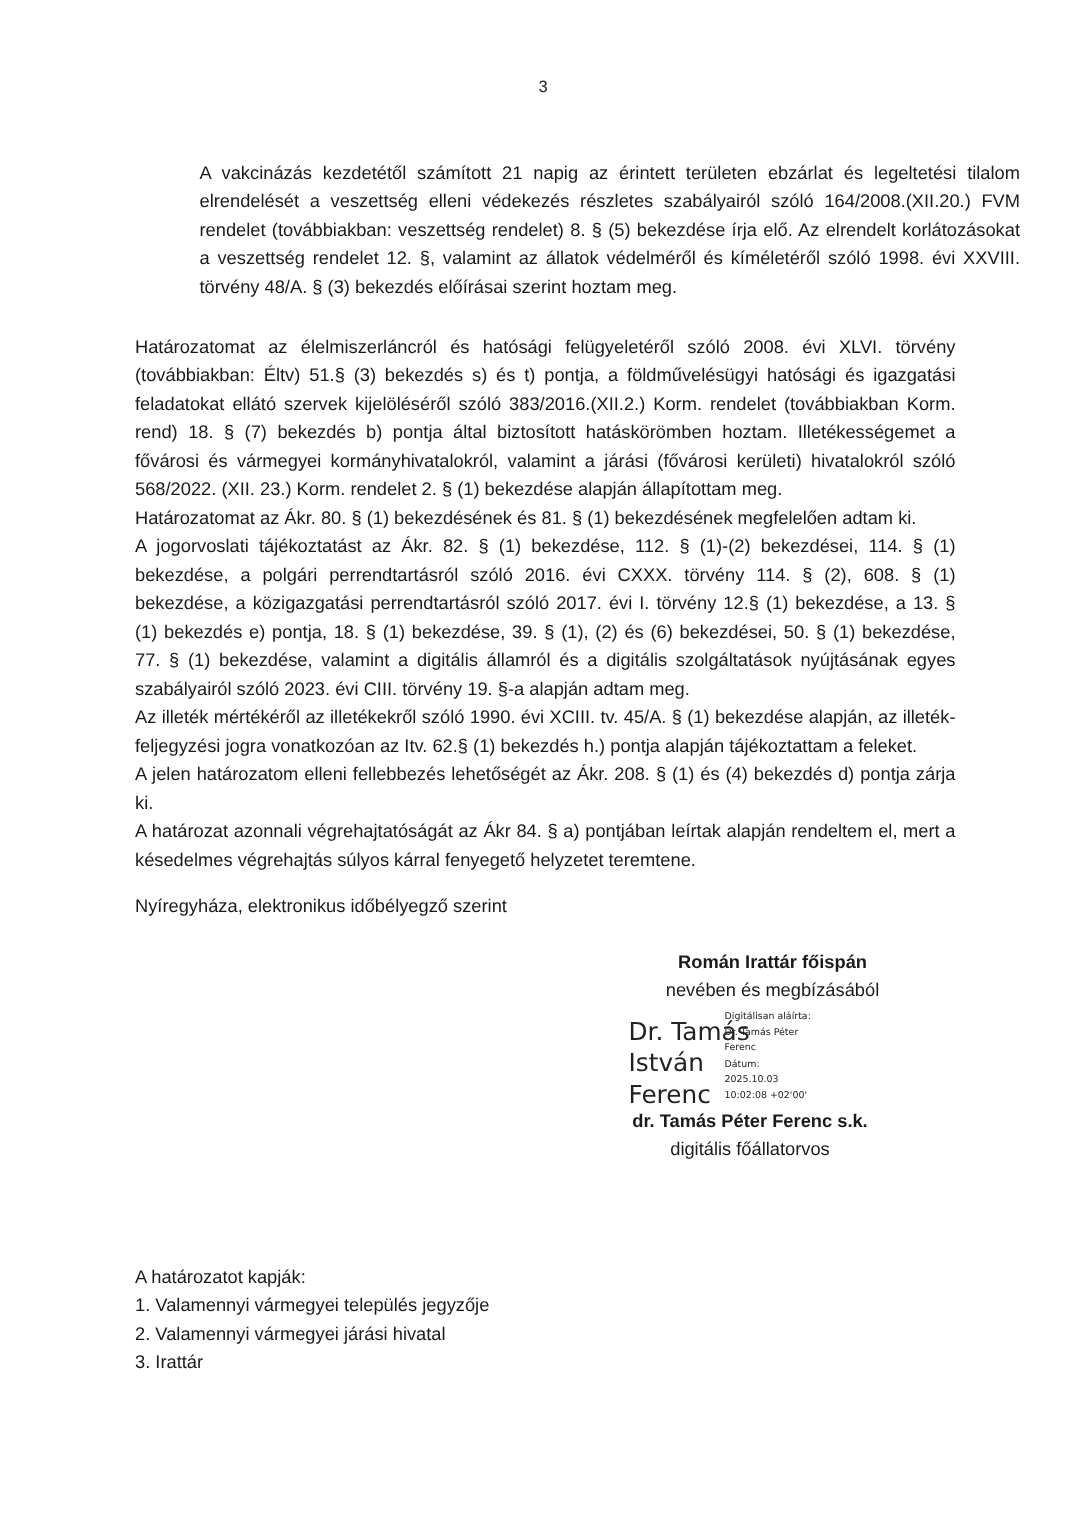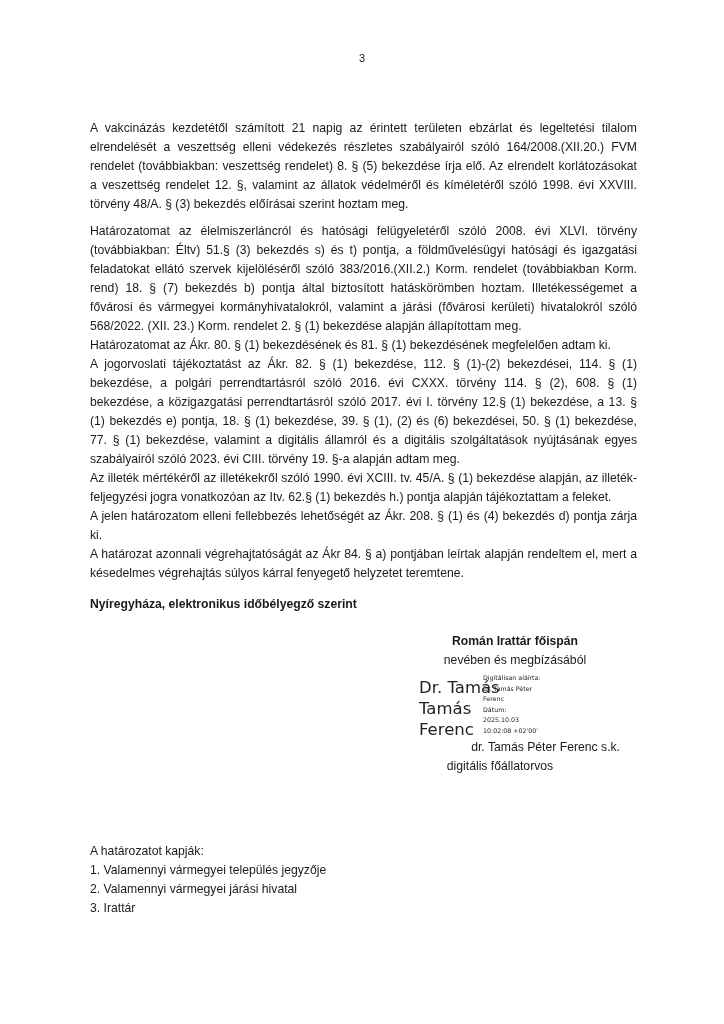--- a/index.html
+++ b/index.html
@@ -4,34 +4,34 @@
 <style>
   html, body { margin: 0; padding: 0; background: #ffffff; }
   body { width: 724px; height: 1024px; position: relative; overflow: hidden;
          font-family: "Liberation Sans", sans-serif; color: #1a1a1a; }
   .page-number { position: absolute; top: 52px; left: 0; width: 724px; text-align: center;
                  font-size: 11px; }
   .body-text { position: absolute; left: 90px; width: 547px; font-size: 12.2px; line-height: 19px;
                text-align: justify; }
   .body-text p { margin: 0; }
   .body-text p.last-line { text-align-last: left; }
-  #para1 { top: 119px; }
+  #para1 { top: 106px; margin-left: 43px; }
   #para2 { top: 222px; }
-  .place { position: absolute; left: 90px; top: 597px; font-size: 12.2px; font-weight: bold; }
+  .place { position: absolute; left: 90px; top: 597px; font-size: 12.2px; font-weight: normal; }
   .sig-block { position: absolute; left: 390px; width: 250px; top: 632px; text-align: center;
                font-size: 12.2px; line-height: 19px; }
   .sig-block .bold { font-weight: bold; }
   .digital-sig { position: absolute; left: 419px; top: 671px; width: 160px; height: 66px; }
   .digital-sig .big { position: absolute; left: 0; top: 6px; font-family: "DejaVu Sans", sans-serif;
                       font-size: 16.5px; line-height: 21px; color: #222; }
   .digital-sig .small { position: absolute; left: 64px; top: 2px; font-family: "DejaVu Sans", sans-serif;
                         font-size: 6.3px; line-height: 10.5px; color: #222; }
   .sig-after { position: absolute; left: 380px; width: 240px; top: 738px; text-align: center;
                font-size: 12.2px; line-height: 19px; }
-  .sig-after .bold { font-weight: normal; text-align: right; }
+  .sig-after .bold { font-weight: bold; }
   .recipients { position: absolute; left: 90px; top: 842px; font-size: 12.2px; line-height: 19px; }
   .recipients div { white-space: nowrap; }
 </style>
 </head>
 <body>
 
 <div class="page-number">3</div>
 
 <div class="body-text" id="para1">
   <p class="last-line">A vakcinázás kezdetétől számított 21 napig az érintett területen ebzárlat és legeltetési tilalom elrendelését a veszettség elleni védekezés részletes szabályairól szóló 164/2008.(XII.20.) FVM rendelet (továbbiakban: veszettség rendelet) 8. § (5) bekezdése írja elő. Az elrendelt korlátozásokat a veszettség rendelet 12. §, valamint az állatok védelméről és kíméletéről szóló 1998. évi XXVIII. törvény 48/A. § (3) bekezdés előírásai szerint hoztam meg.</p>
@@ -49,21 +49,21 @@
 <div class="place">Nyíregyháza, elektronikus időbélyegző szerint</div>
 
 <div class="sig-block">
   <div class="bold">Román Irattár főispán</div>
   <div>nevében és megbízásából</div>
 </div>
 
 <div class="digital-sig">
   <div class="big">
     <div>Dr. Tamás</div>
-    <div>Tamás</div>
+    <div>István</div>
     <div>Ferenc</div>
   </div>
   <div class="small">
     <div>Digitálisan aláírta:</div>
     <div>Dr. Tamás Péter</div>
     <div>Ferenc</div>
     <div>Dátum:</div>
     <div>2025.10.03</div>
     <div>10:02:08 +02'00'</div>
   </div>

